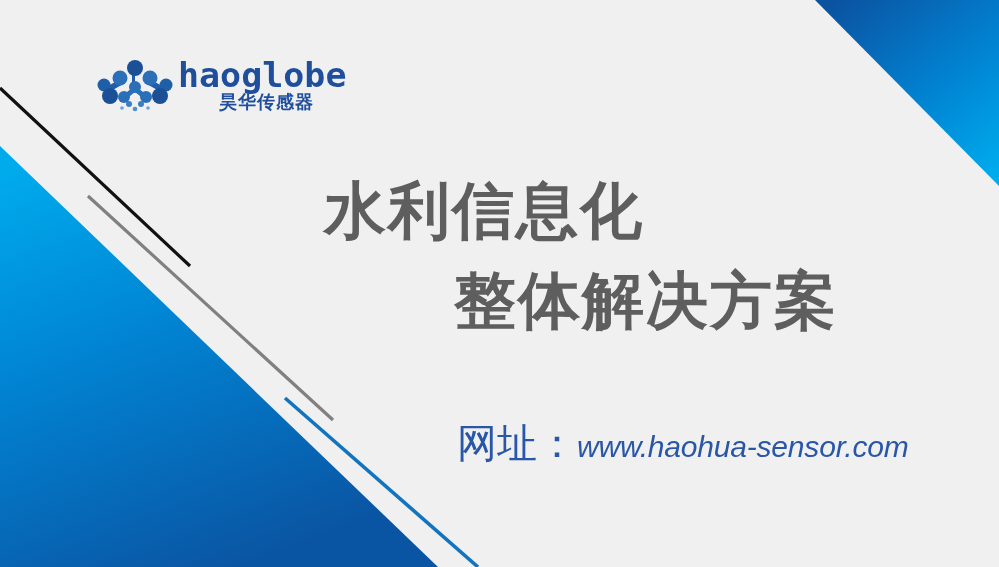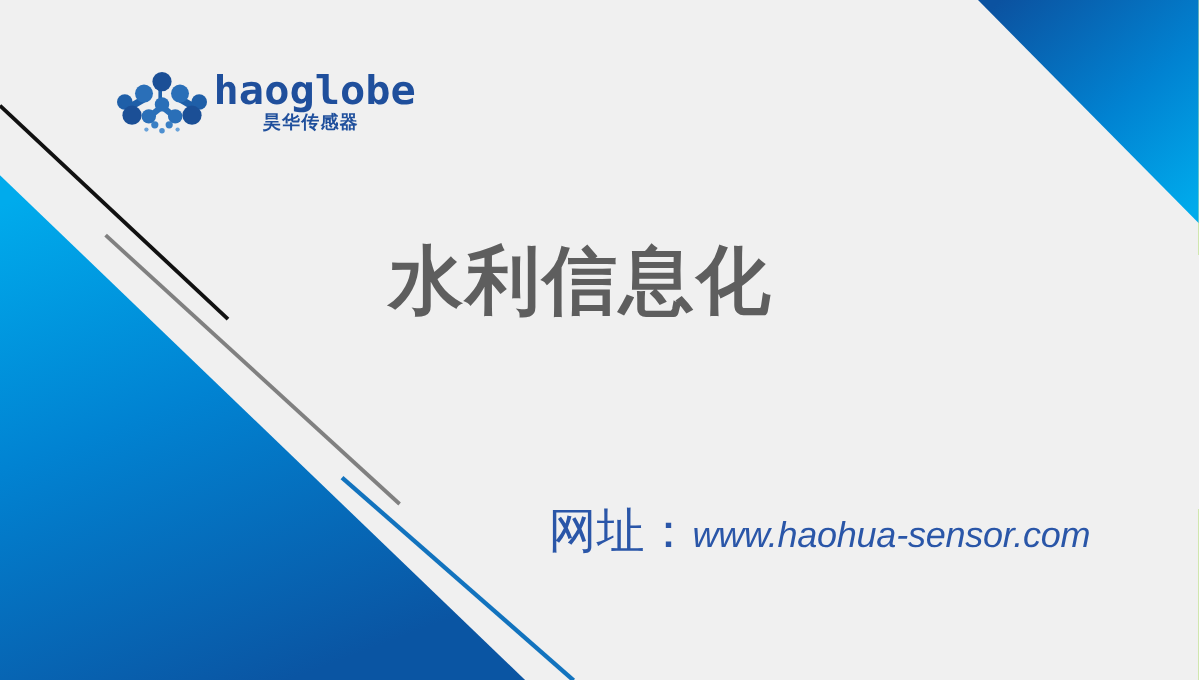--- a/index.html
+++ b/index.html
@@ -58,22 +58,22 @@
     color: #1f4f9c;
     line-height: 36px;
     white-space: nowrap;
     transform: scaleX(1.06);
     transform-origin: left center;
   }
   .subwordmark {
     position: absolute;
     left: 41px;
     top: 36px;
-    font-family: Liberation Sans, sans-serif;
-    font-size: 15px;
+    font-family: Liberation Mono, monospace;
+    font-size: 18px;
     font-weight: 700;
     color: #1f4f9c;
     letter-spacing: 1px;
     line-height: 18px;
     white-space: nowrap;
   }
 
   
   .headline {
     position: absolute;
@@ -85,21 +85,20 @@
     font-weight: 700;
     font-size: 62px;
     line-height: 90px;
     letter-spacing: 2px;
     white-space: nowrap;
   }
   .headline .line-1 {
     display: block;
     text-align: left;
     padding-left: 6px;
-    margin-top: 23px;
   }
   .headline .line-2 {
     display: block;
     text-align: left;
     padding-left: 136px;
   }
 
   
   .website {
     position: absolute;
@@ -187,19 +186,20 @@
     </svg>
 
     <div class="logo-text">
       <div class="wordmark">haoglobe</div>
       <div class="subwordmark">昊华传感器</div>
     </div>
   </div>
 
   <div class="headline">
     <span class="line-1">水利信息化</span>
+    <span class="line-2">整体解决方案</span>
   </div>
 
   <div class="website">
     <span class="label">网址：</span><span class="url">www.haohua-sensor.com</span>
   </div>
 
 </div>
 
 </body></html>

